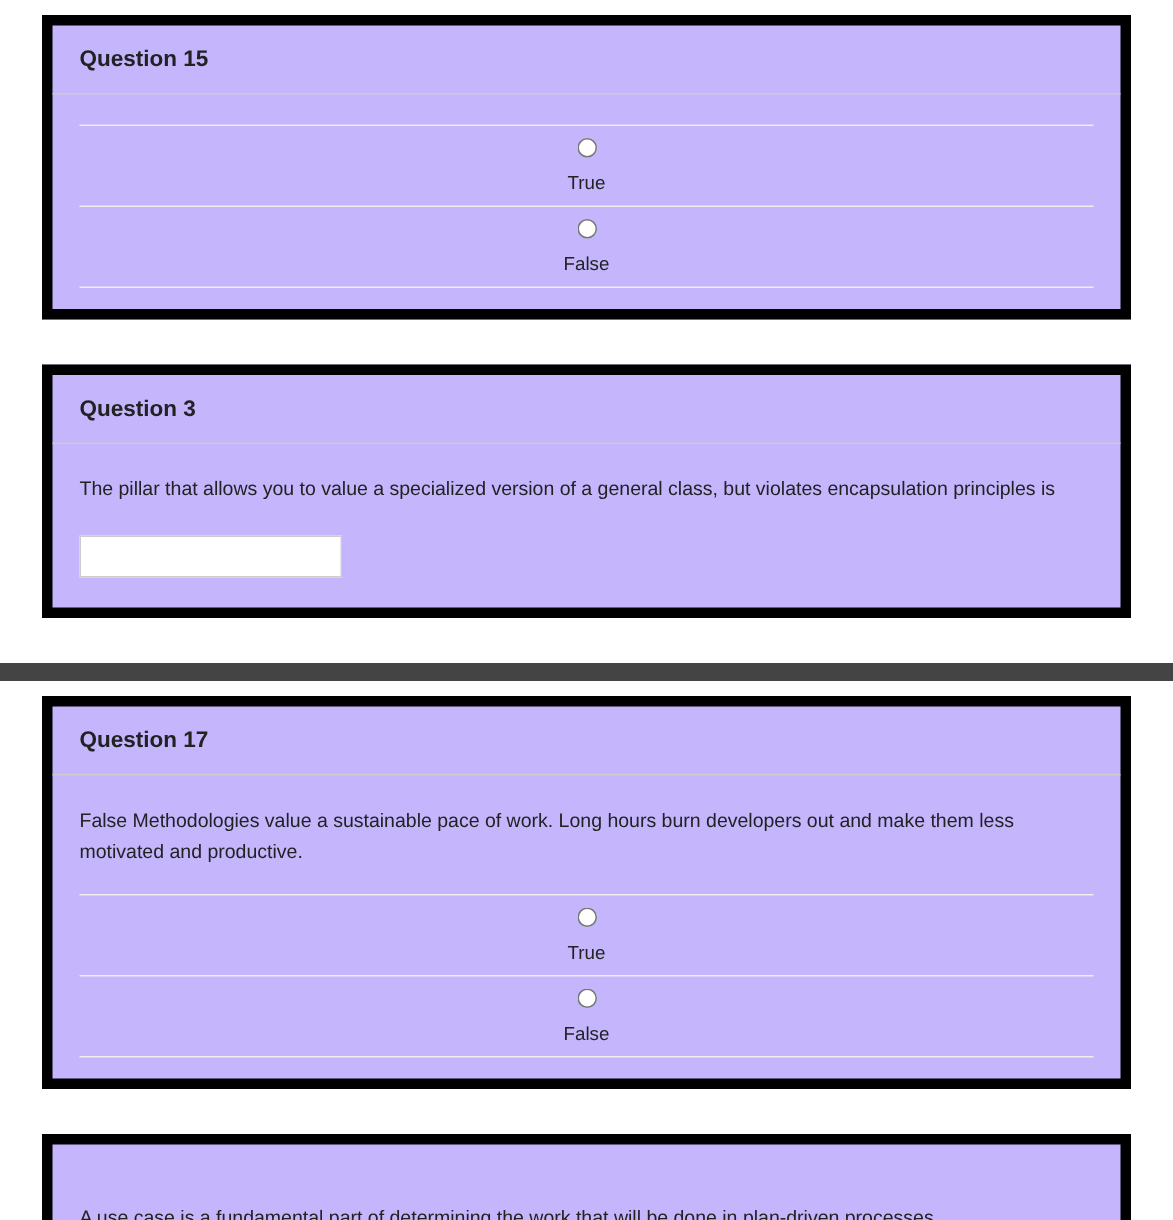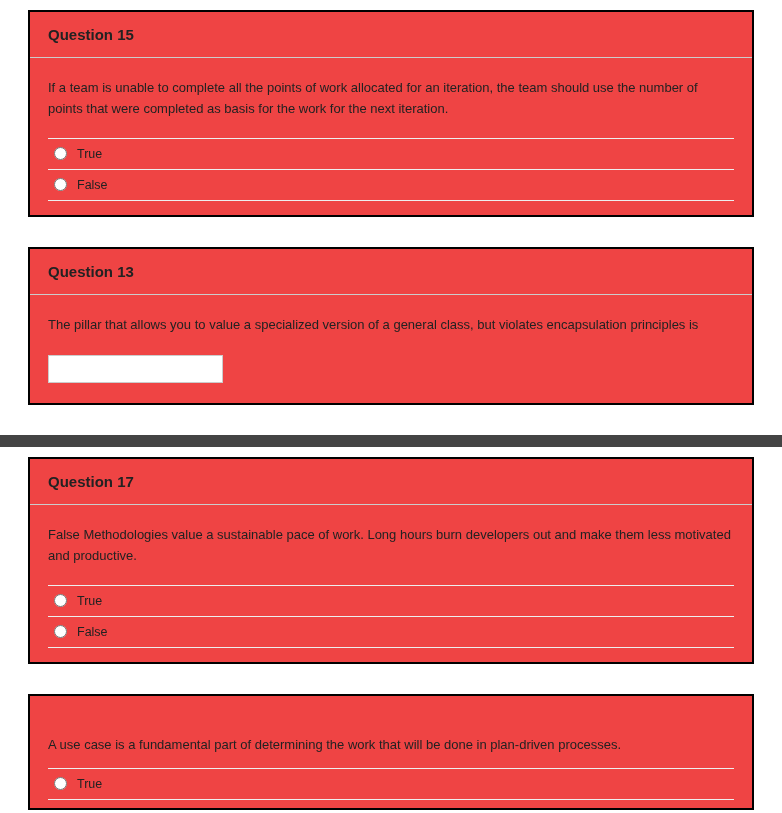--- a/index.html
+++ b/index.html
@@ -8,24 +8,24 @@
     padding: 0;
     font-family: Arial, Helvetica, sans-serif;
     font-size: 13px;
     color: #222;
     background: #fff;
   }
   .page {
     padding: 0 28px;
   }
   .question-card {
-    border: 2px solid #000000;
+    border: 7px solid #000000;
     margin-top: 10px;
     margin-bottom: 30px;
-    background: #ef4444;
+    background: #c4b5fd;
   }
   .question-header {
     padding: 14px 18px;
     border-bottom: 1px solid #ccc;
   }
   .question-title {
     font-weight: bold;
     font-size: 15px;
   }
   .question-body {
@@ -33,23 +33,25 @@
   }
   .question-text {
     line-height: 1.6;
     margin-bottom: 18px;
   }
   .options {
     border-top: 1px solid #eee;
   }
   .option-row {
     display: flex;
+    align-items: center;
     padding: 8px 6px;
     border-bottom: 1px solid #eee;
     gap: 10px;
+    flex-direction: column;
   }
   .option-row input[type="radio"] {
     width: 13px;
     height: 13px;
     margin: 0;
   }
   .option-label {
     font-size: 12.5px;
   }
   .text-input {
@@ -73,37 +75,36 @@
 </head>
 <body>
 
 <div class="page">
 
   <div class="question-card">
     <div class="question-header">
       <span class="question-title">Question 15</span>
     </div>
     <div class="question-body">
-      <div class="question-text">If a team is unable to complete all the points of work allocated for an iteration, the team should use the number of points that were completed as basis for the work for the next iteration.</div>
       <div class="options">
         <label class="option-row">
           <input type="radio" name="q15" style="">
           <span class="option-label">True</span>
         </label>
         <label class="option-row">
           <input type="radio" name="q15" style="">
           <span class="option-label">False</span>
         </label>
       </div>
     </div>
   </div>
 
   <div class="question-card">
     <div class="question-header">
-      <span class="question-title">Question 13</span>
+      <span class="question-title">Question 3</span>
     </div>
     <div class="question-body">
       <div class="question-text">The pillar that allows you to value a specialized version of a general class, but violates encapsulation principles is</div>
       <input type="text" class="text-input" value="" style="">
     </div>
   </div>
 
 </div>
 
 <div class="separator-bar"></div>

